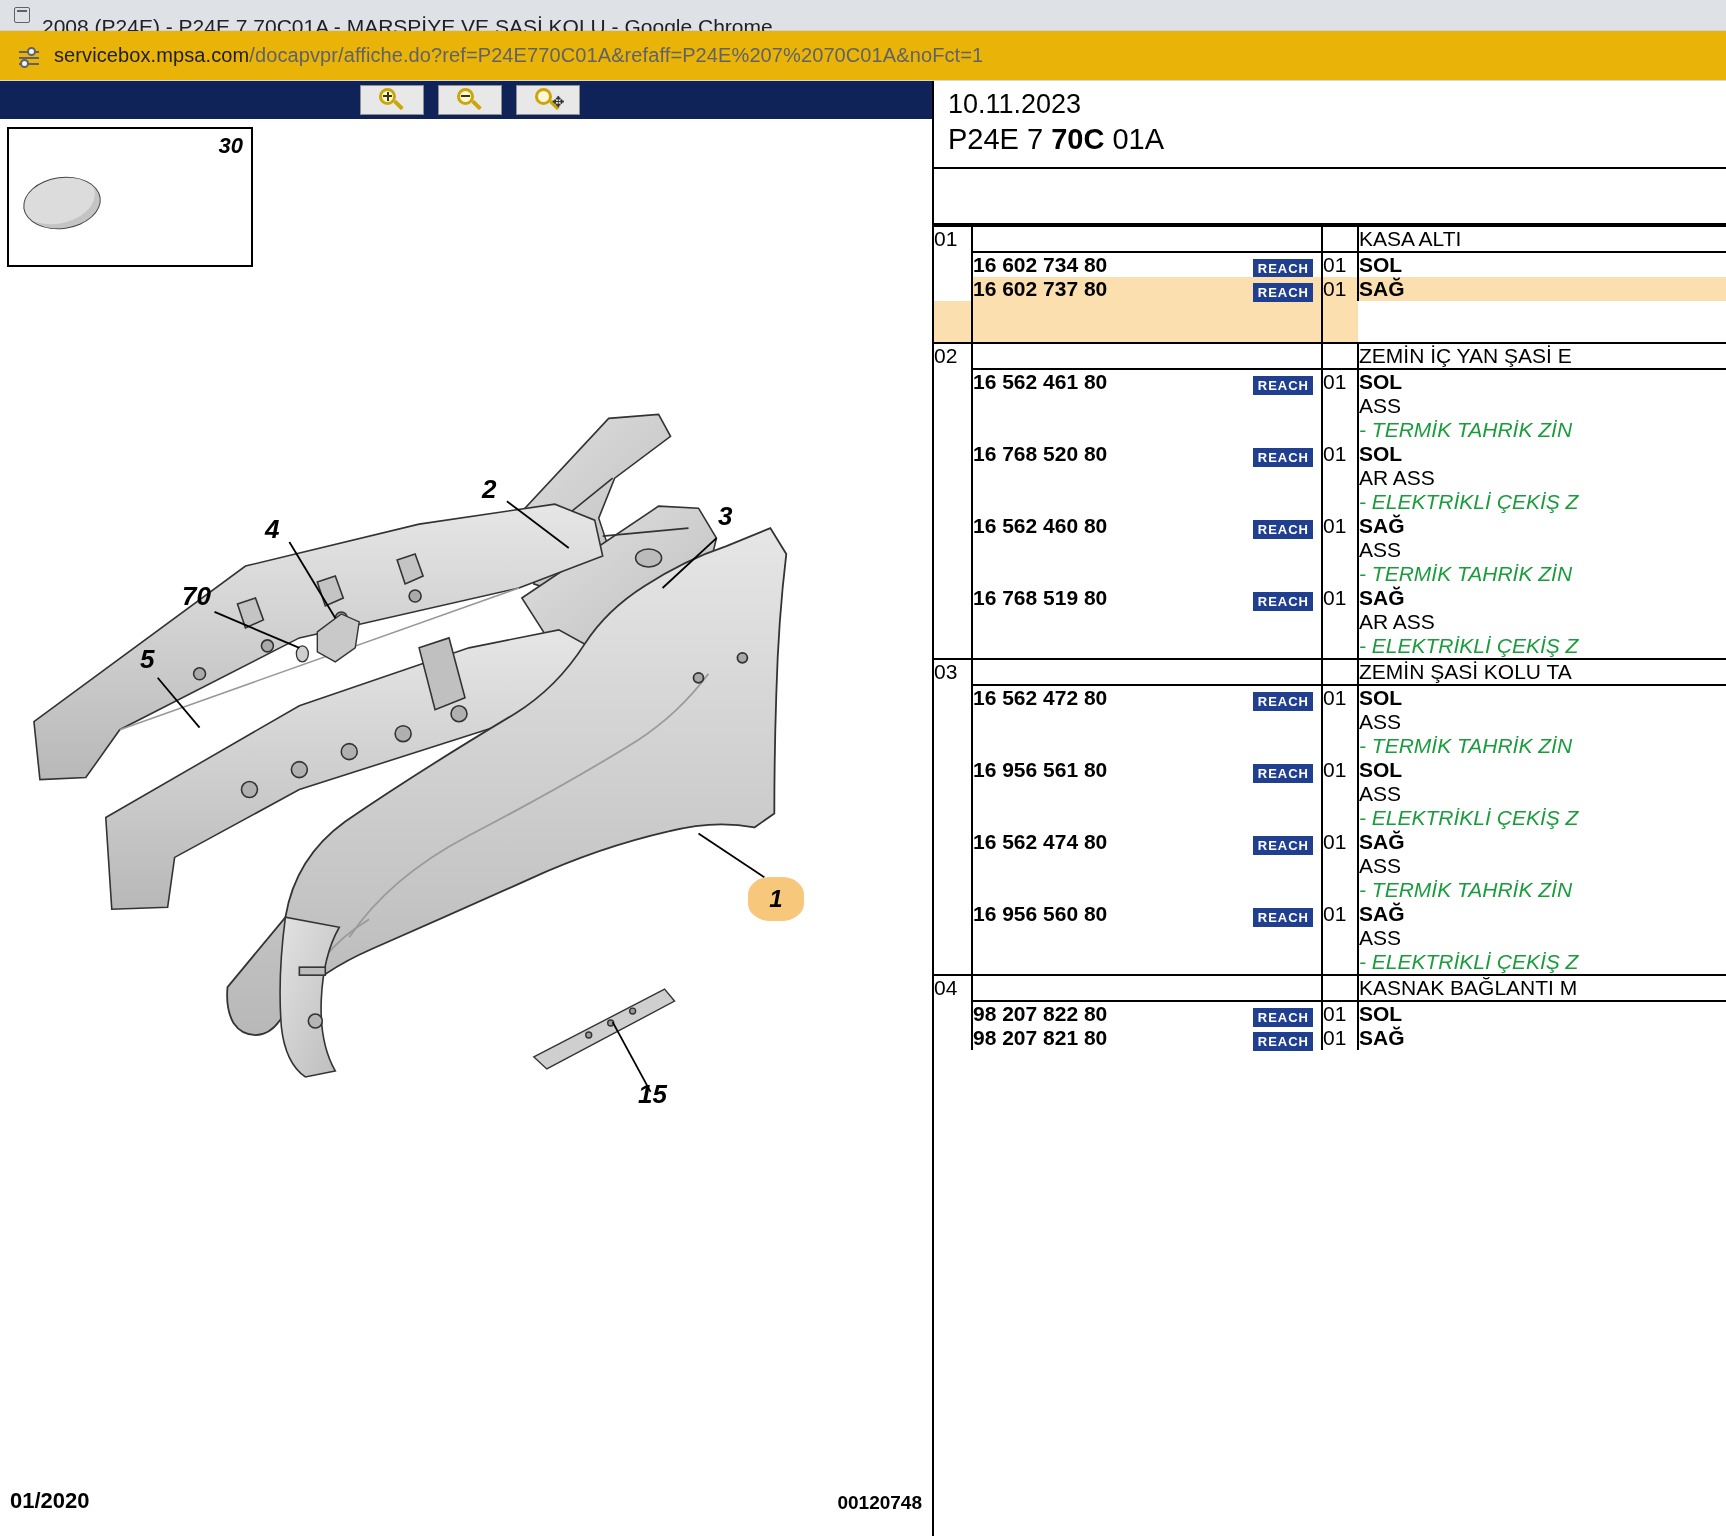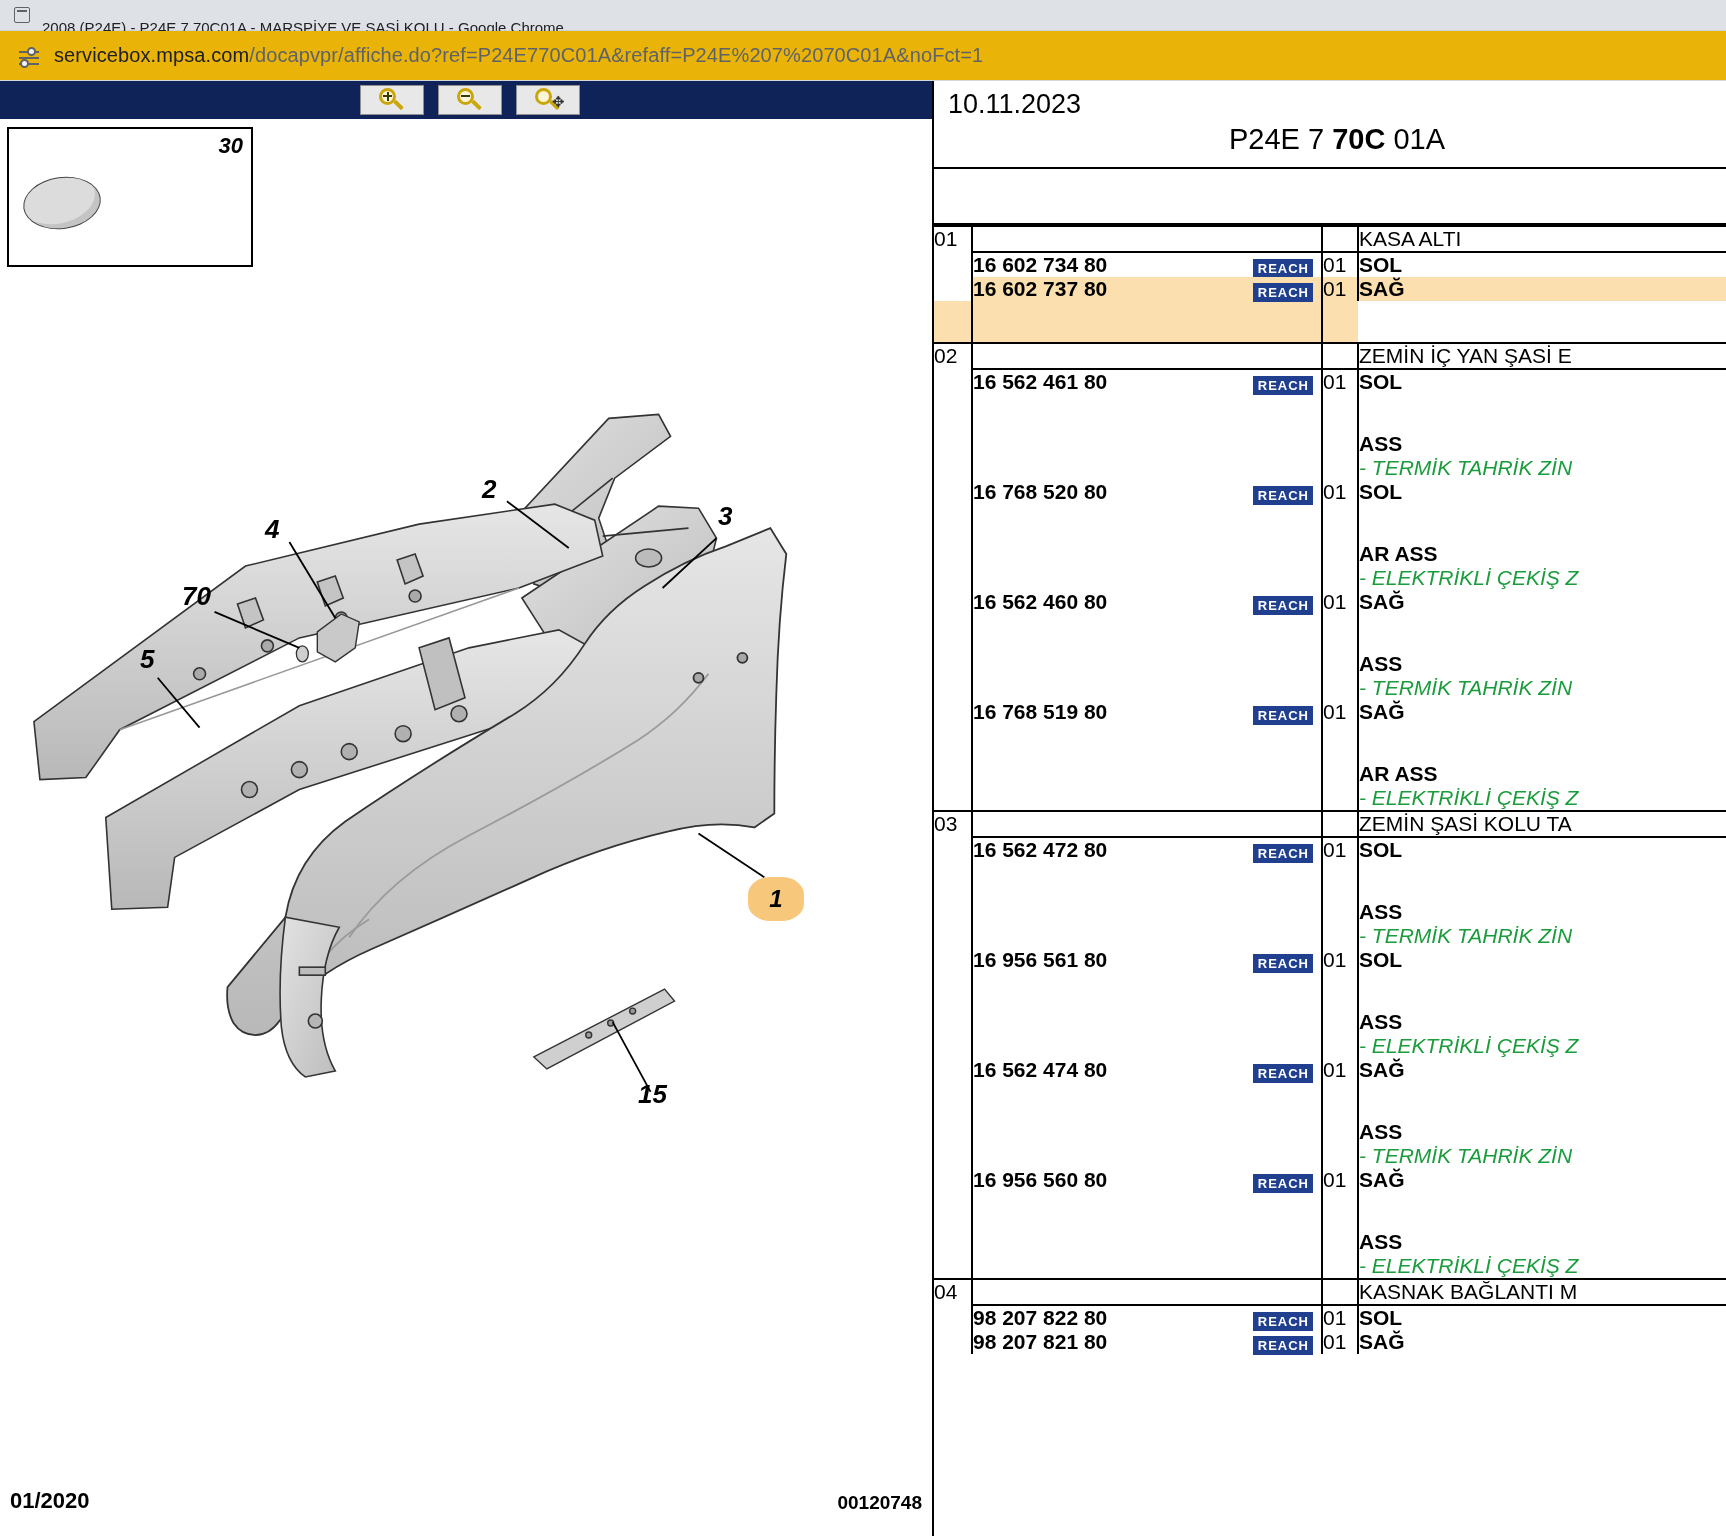--- a/index.html
+++ b/index.html
@@ -31,21 +31,21 @@
     margin-right: 12px;
     position: relative;
     flex: 0 0 16px;
   }
   .tab-favicon:before {
     content:"";
     position:absolute; left:2px; top:2px; right:2px; height:2px;
     background:#5f6368;
   }
   .tab-title {
-    font-size: 15px;
+    font-size: 21px;
     color: #202124;
     white-space: nowrap;
     margin-top: 24px;
   }
   
   .addressbar {
     height: 50px;
     background: #eab308;
     display: flex; align-items: center;
     padding-left: 10px;
@@ -211,21 +211,21 @@
     min-width: 0;
     overflow: hidden;
     background: #fff;
     position: relative;
   }
   .rp-header {
     border-bottom: 2px solid #000;
     padding: 8px 0 10px 14px;
   }
   .rp-date { font-size: 27px; color: #000; line-height: 1.15; }
-  .rp-ref { font-size: 29px; color: #000; line-height: 1.2; margin-top: 2px; text-align: center; }
+  .rp-ref { font-size: 29px; color: #000; line-height: 1.2; margin-top: 2px; }
   .rp-ref b { font-weight: bold; }
   .rp-subheader {
     height: 56px;
     border-bottom: 2px solid #000;
   }
   table.parts {
     width: 100%;
     border-collapse: collapse;
     table-layout: fixed;
   }
@@ -266,21 +266,21 @@
     font-size: 20px;
     font-weight: normal;
   }
   td.c-desc {
     padding: 4px 0 6px 8px;
     font-size: 22px;
     white-space: nowrap;
   }
   .desc-title { font-weight: normal; }
   .desc-main { font-weight: bold; }
-  .desc-sub { font-weight: bold; margin-top: 38px; }
+  .desc-sub { font-weight: normal; }
   .desc-note { color: #1a9c3c; font-style: italic; font-weight: normal; }
   tr.highlight td { background: #fbdfae; }
   .spacer-row td { height: 42px; }
 </style>
 </head>
 <body>
 
 <div class="browser">
 
   <div class="titlebar">

